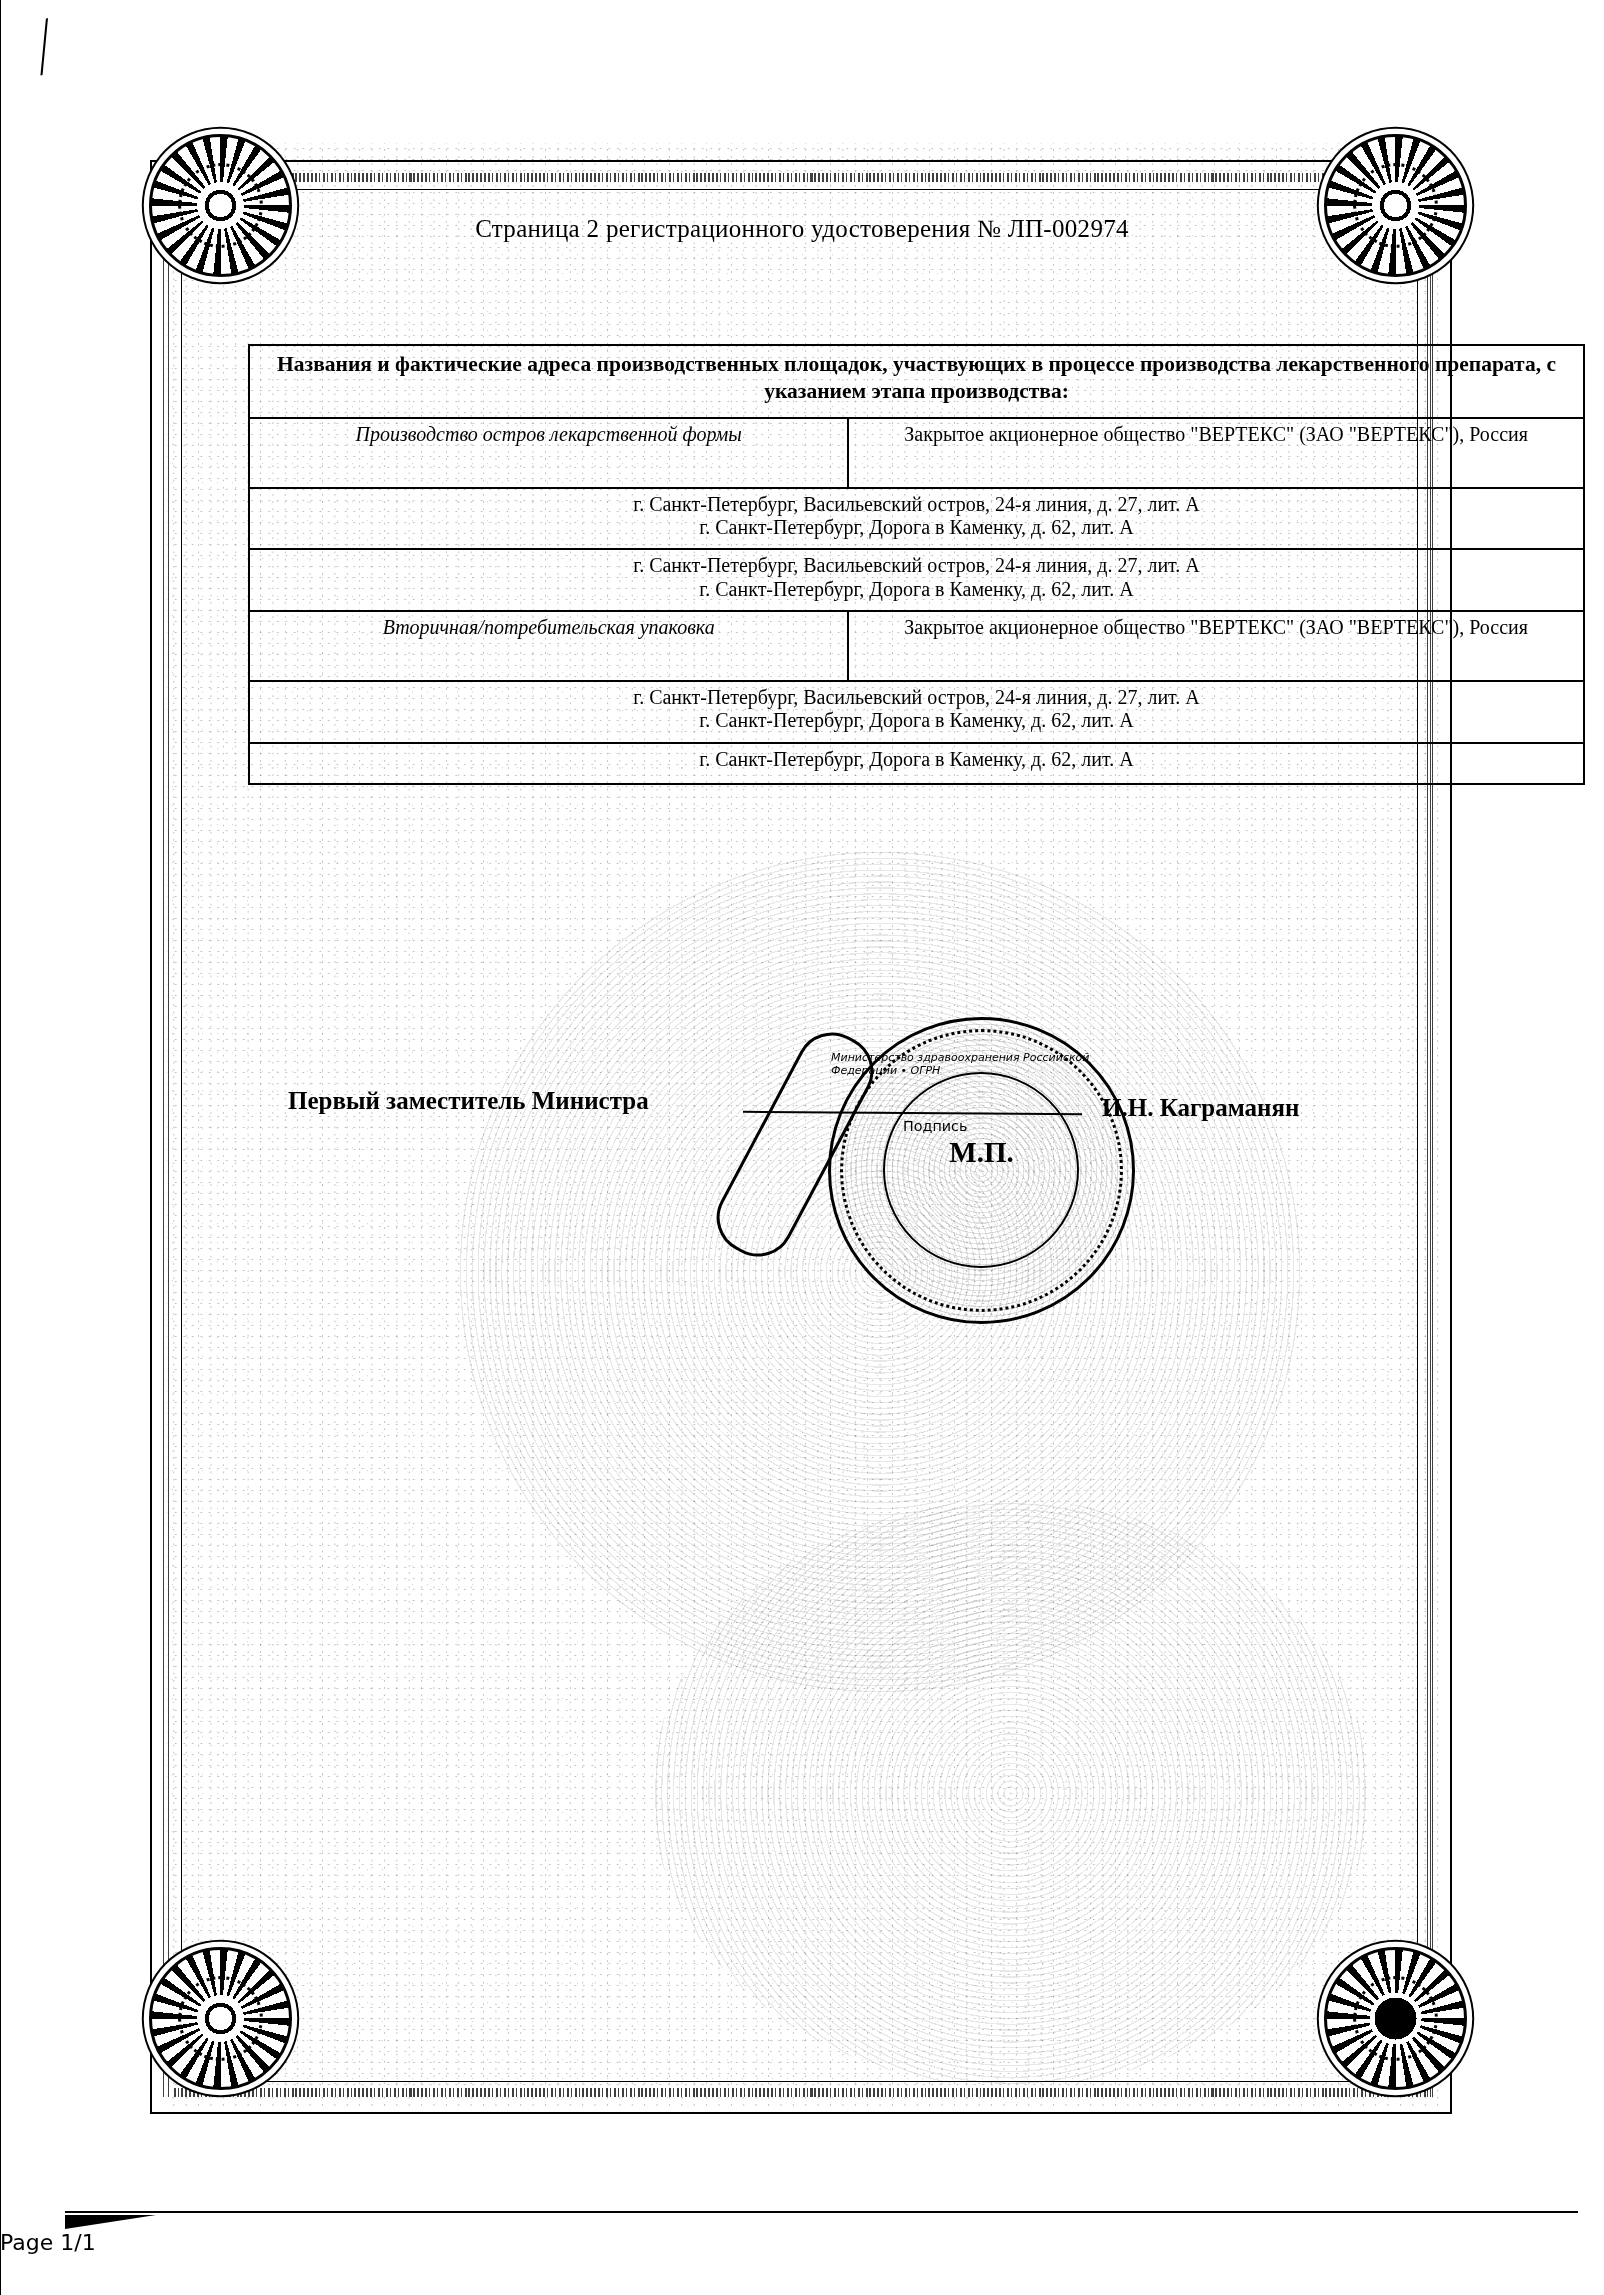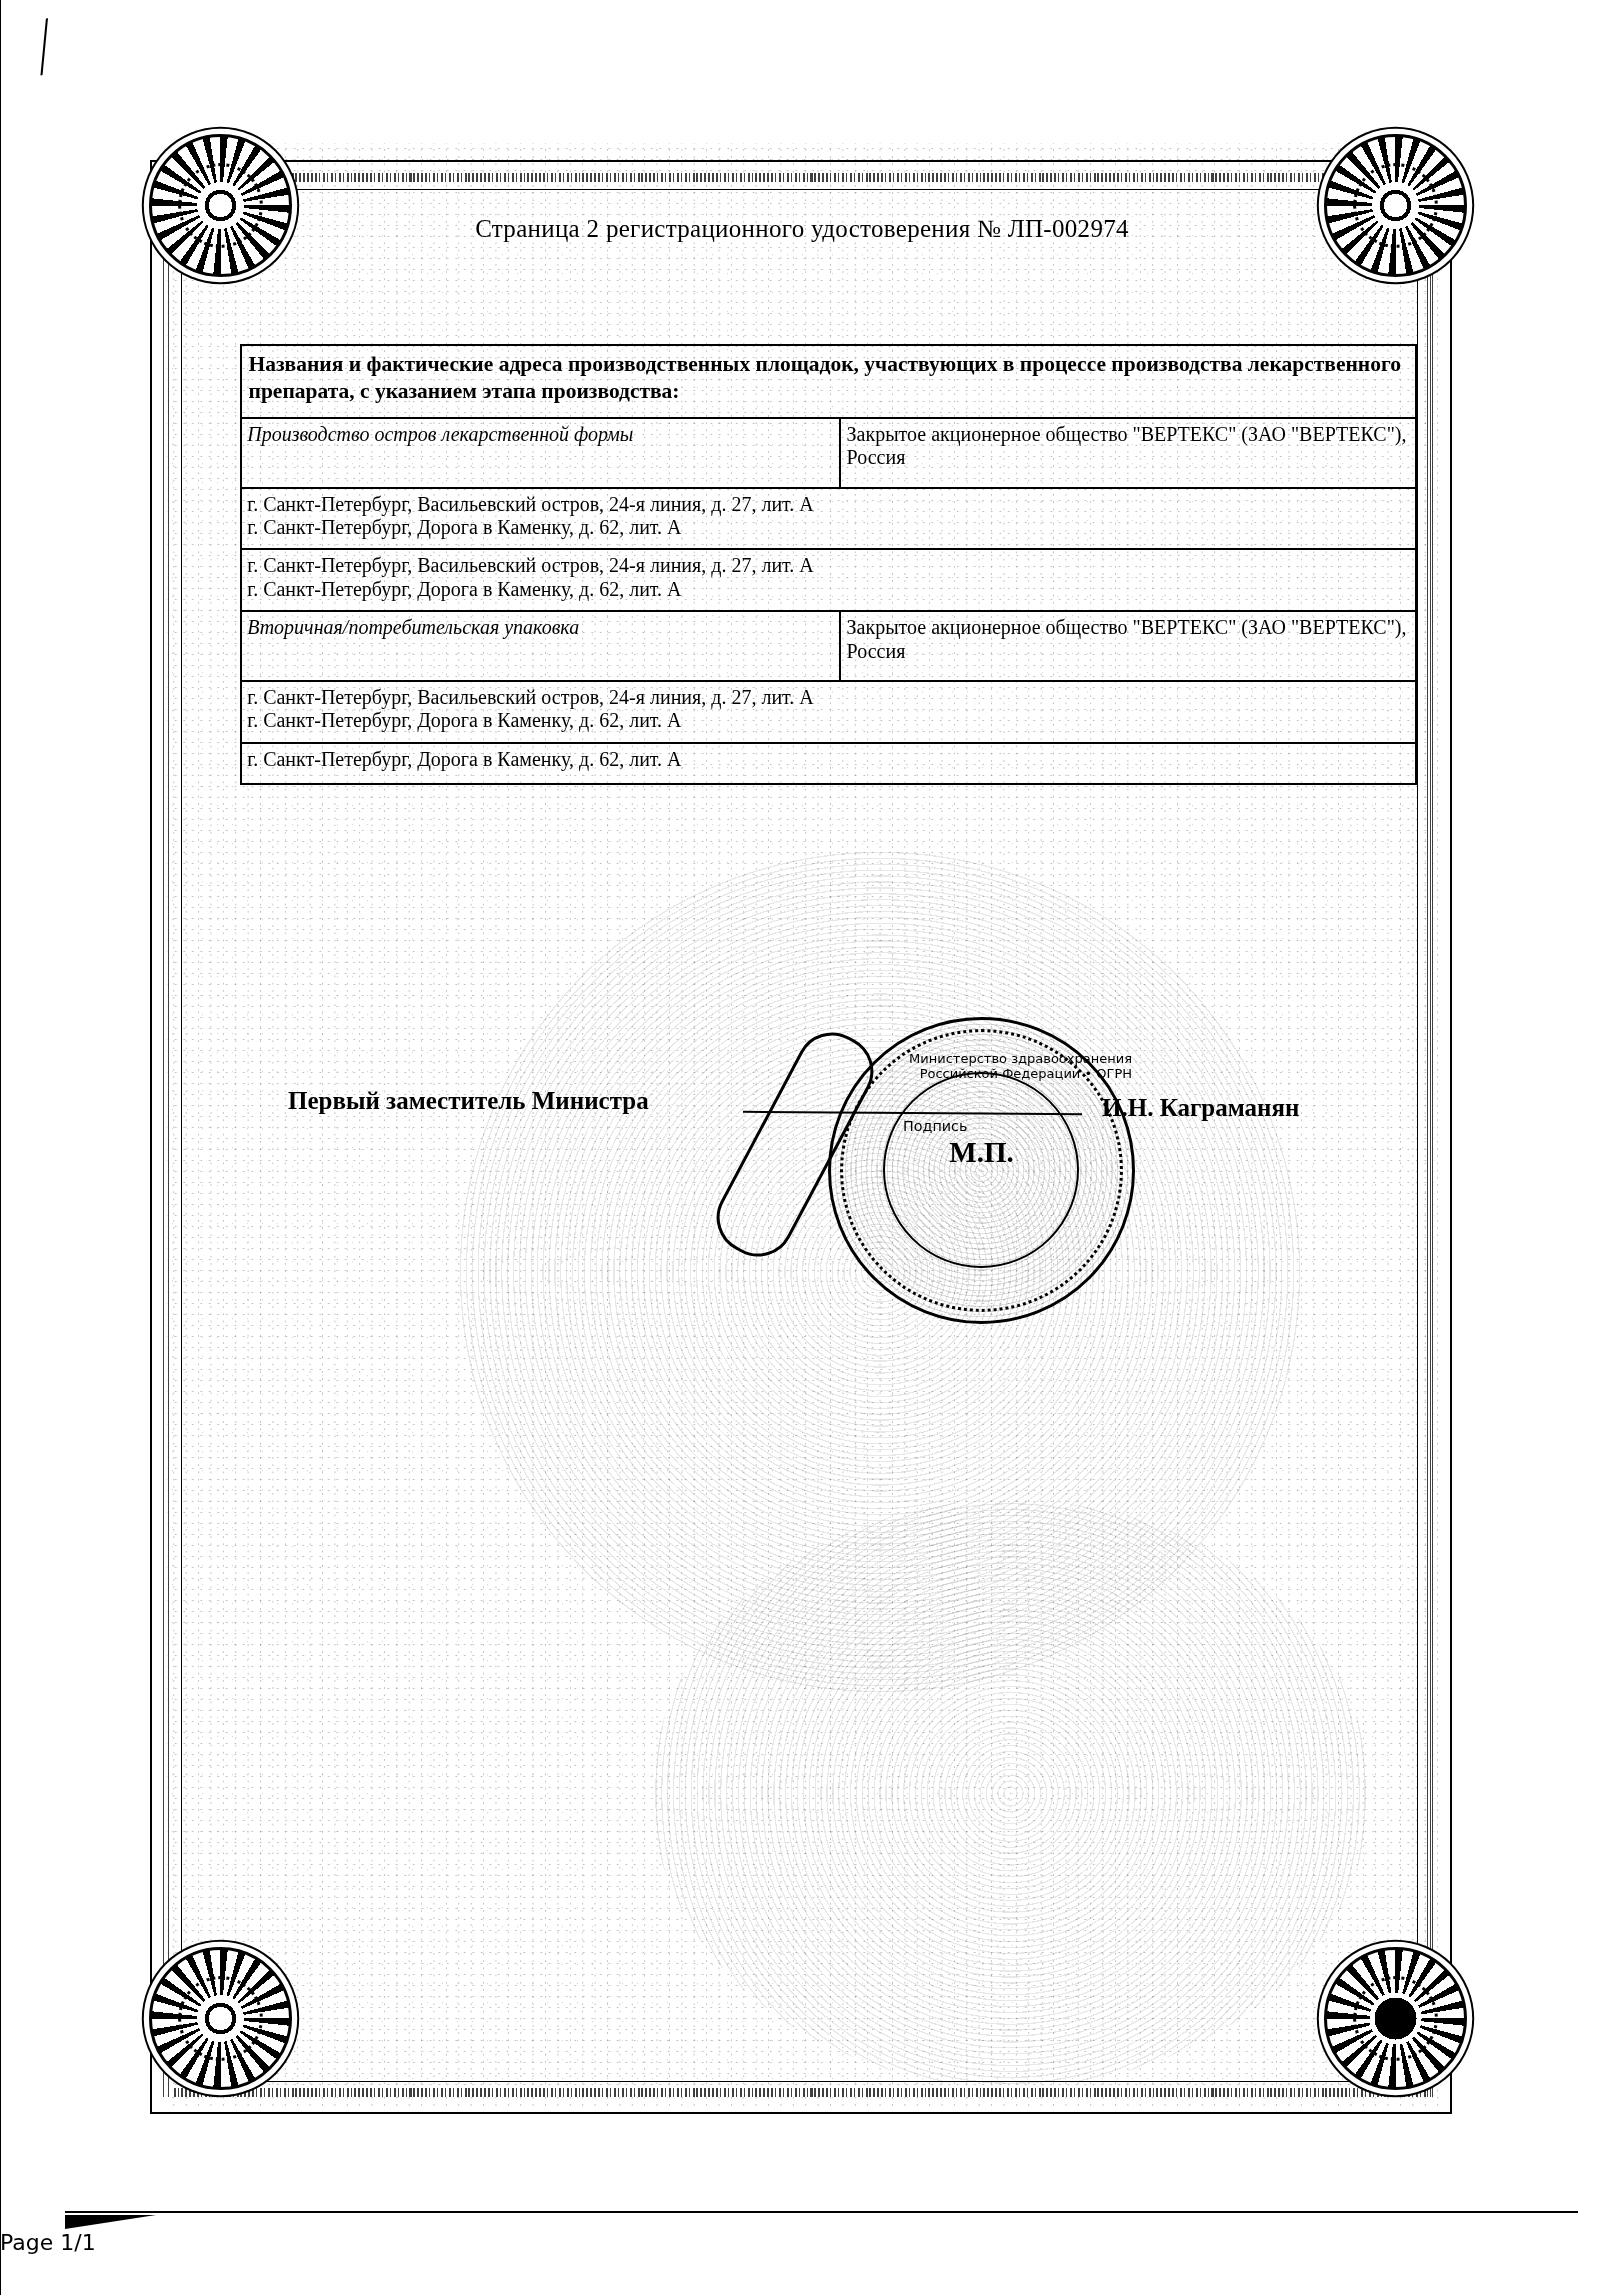--- a/index.html
+++ b/index.html
@@ -57,22 +57,23 @@
       radial-gradient(circle, #000 0 21px, #fff 21px 26px, transparent 26px),
       repeating-conic-gradient(#000 0 6deg, #fff 6deg 15deg), #fff;
   }
   
   .page-title {
     position: absolute; left: 0; right: 0; top: 215px; text-align: center;
     font-size: 25px; letter-spacing: 0.3px;
   }
   
   .reg-table {
-    position: absolute; left: 240px; top: 344px; width: 1177px;
+    position: absolute; left: 248px; top: 344px; width: 1337px;
     border-collapse: collapse;
+    text-align: center;
   }
   .reg-table td {
     border: 2.6px solid #000; padding: 3.9px 5.2px; vertical-align: top;
     font-size: 20px; line-height: 23.5px;
   }
   .reg-table .hdr { font-weight: bold; font-size: 21.5px; line-height: 27px; padding: 5.2px 6.5px 11.7px; }
   .reg-table .stage { font-style: italic; width: 587px; height: 60px; }
   .reg-table .company { height: 60px; }
   .reg-table .addr { height: 52px; }
   
@@ -95,22 +96,22 @@
   }
   .stamp::before {
     content: ""; position: absolute; inset: 9px; border-radius: 50%;
     border: 3.3px dotted #000;
   }
   .stamp-inner {
     position: absolute; left: 52px; top: 52px; width: 196px; height: 196px;
     border-radius: 50%; border: 2.6px solid #000; box-sizing: border-box;
   }
   .stamp-ring-text {
-    position: absolute; left: 0; right: 0; top: 31px; text-align: right;
-    font-family: "DejaVu Sans", sans-serif; font-size: 13px;
+    position: absolute; left: 0; right: 0; top: 31px; text-align: left;
+    font-family: "DejaVu Sans", sans-serif; font-size: 11px; font-style: italic;
   }
   .stamp-center {
     position: absolute; left: 0; right: 0; top: 116px; text-align: center;
     font-size: 29px; font-weight: bold;
   }
   .stamp-sub {
     position: absolute; left: 72px; top: 98px;
     font-family: "DejaVu Sans", sans-serif; font-size: 14.3px;
   }
   .signature-loop {

